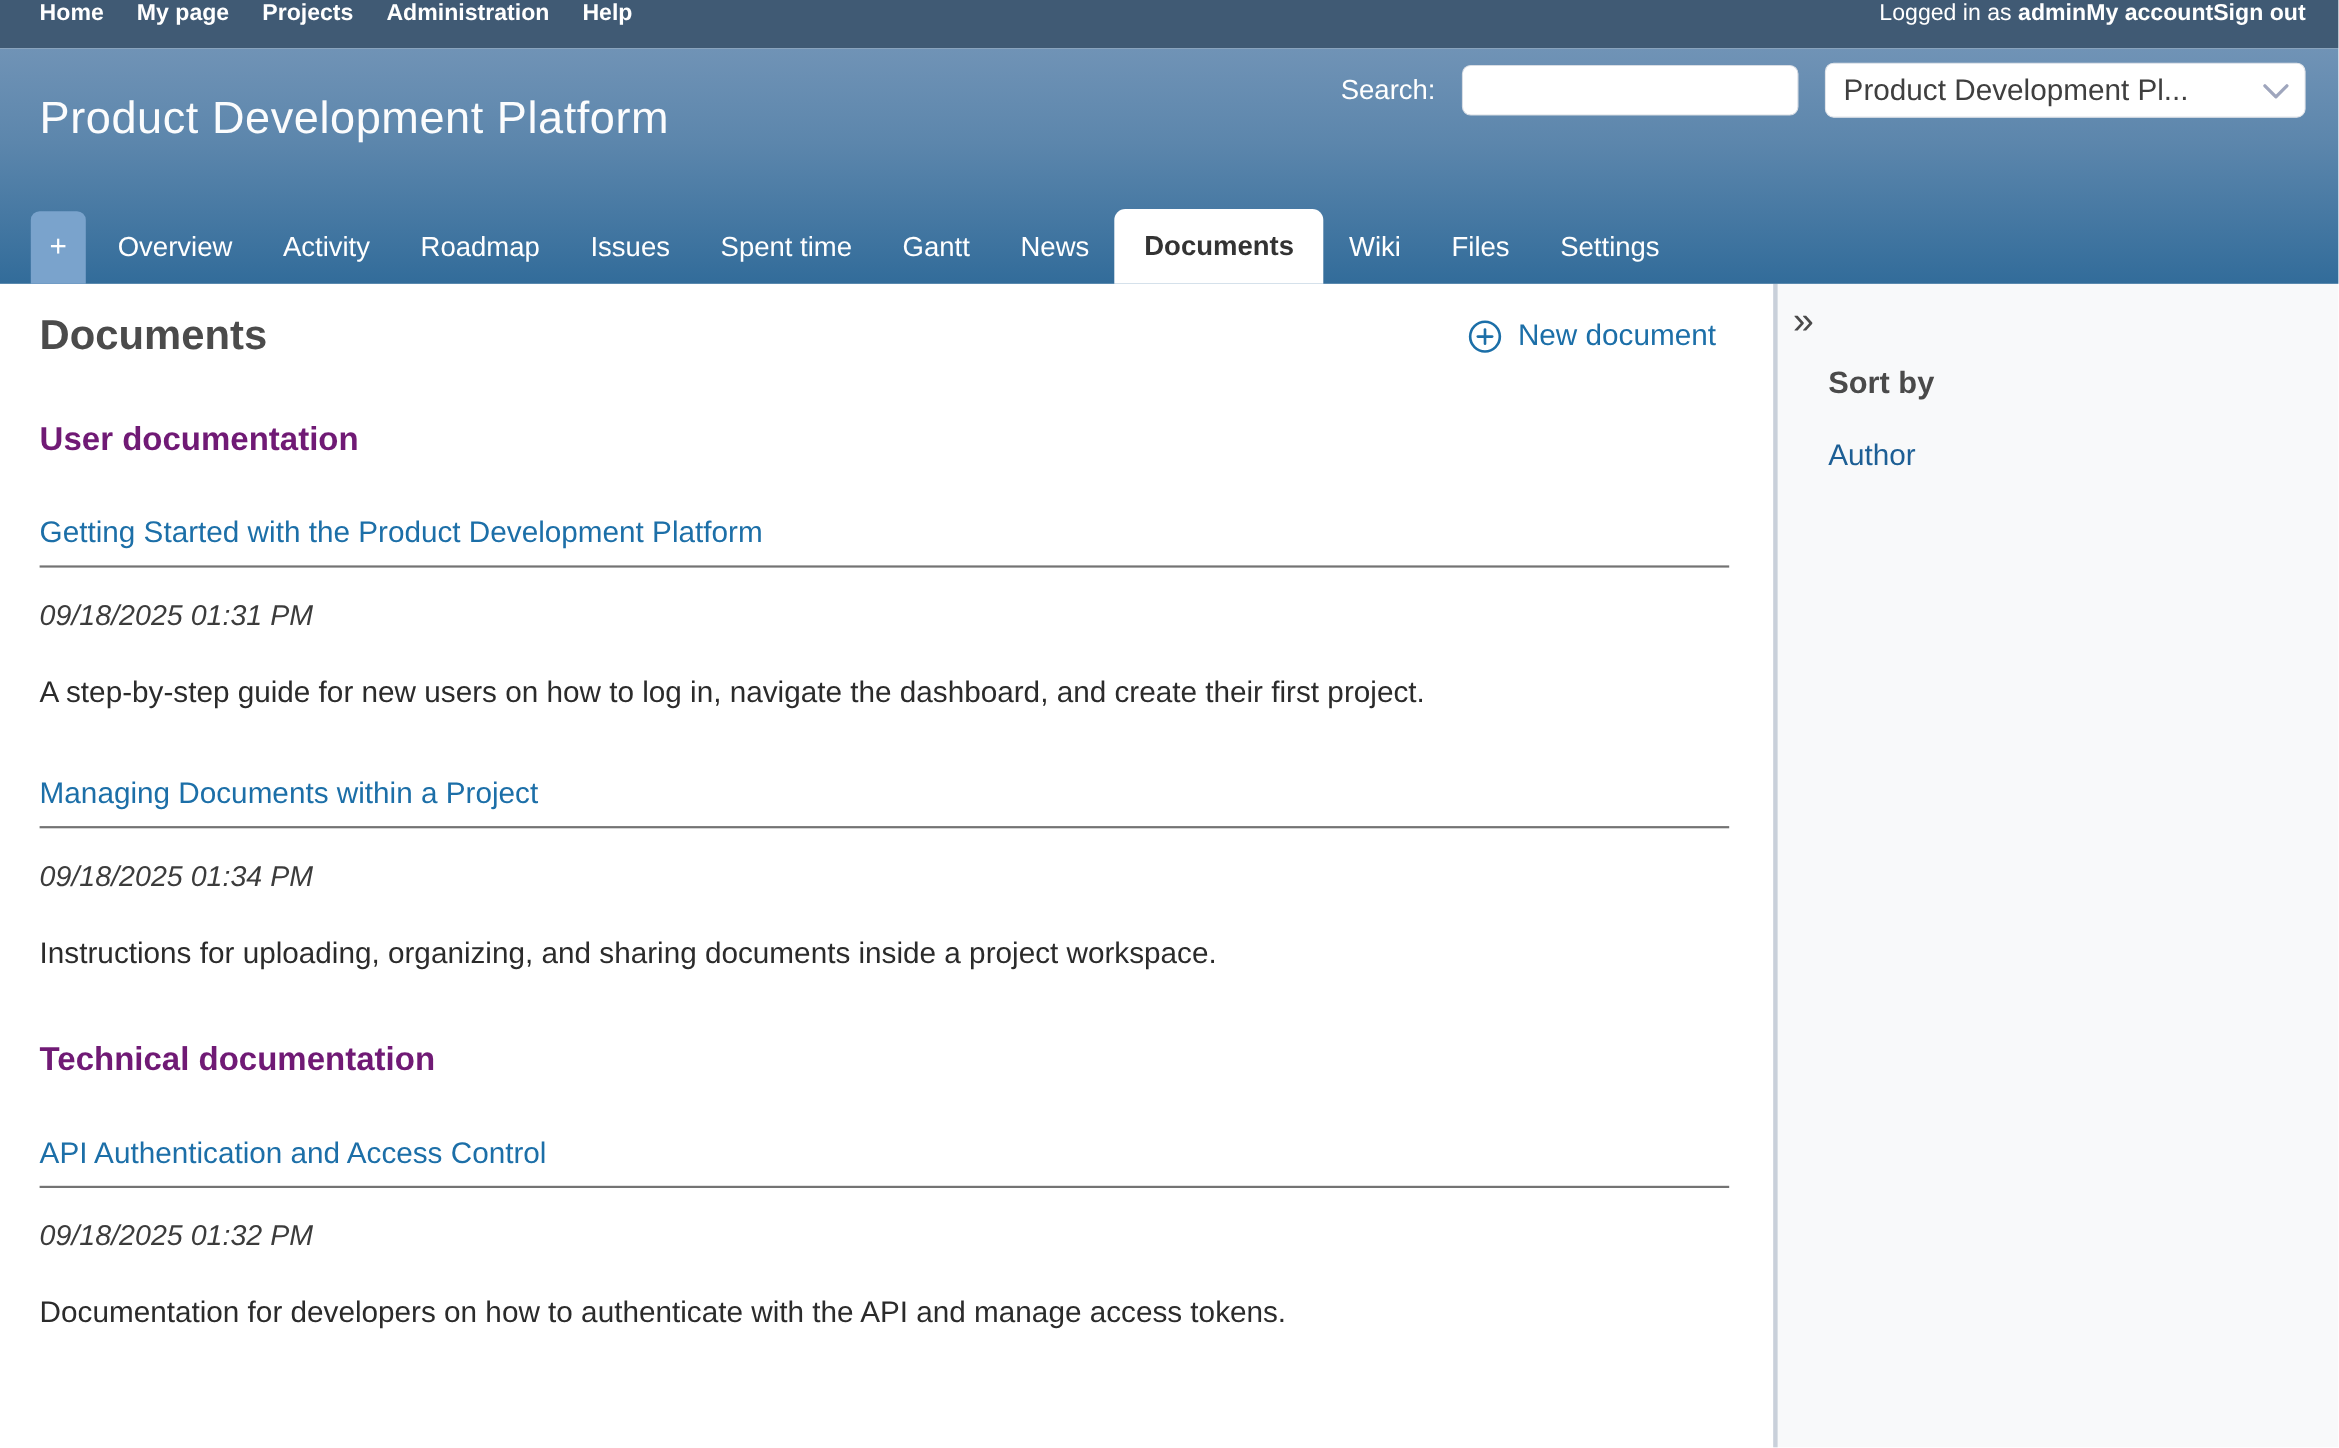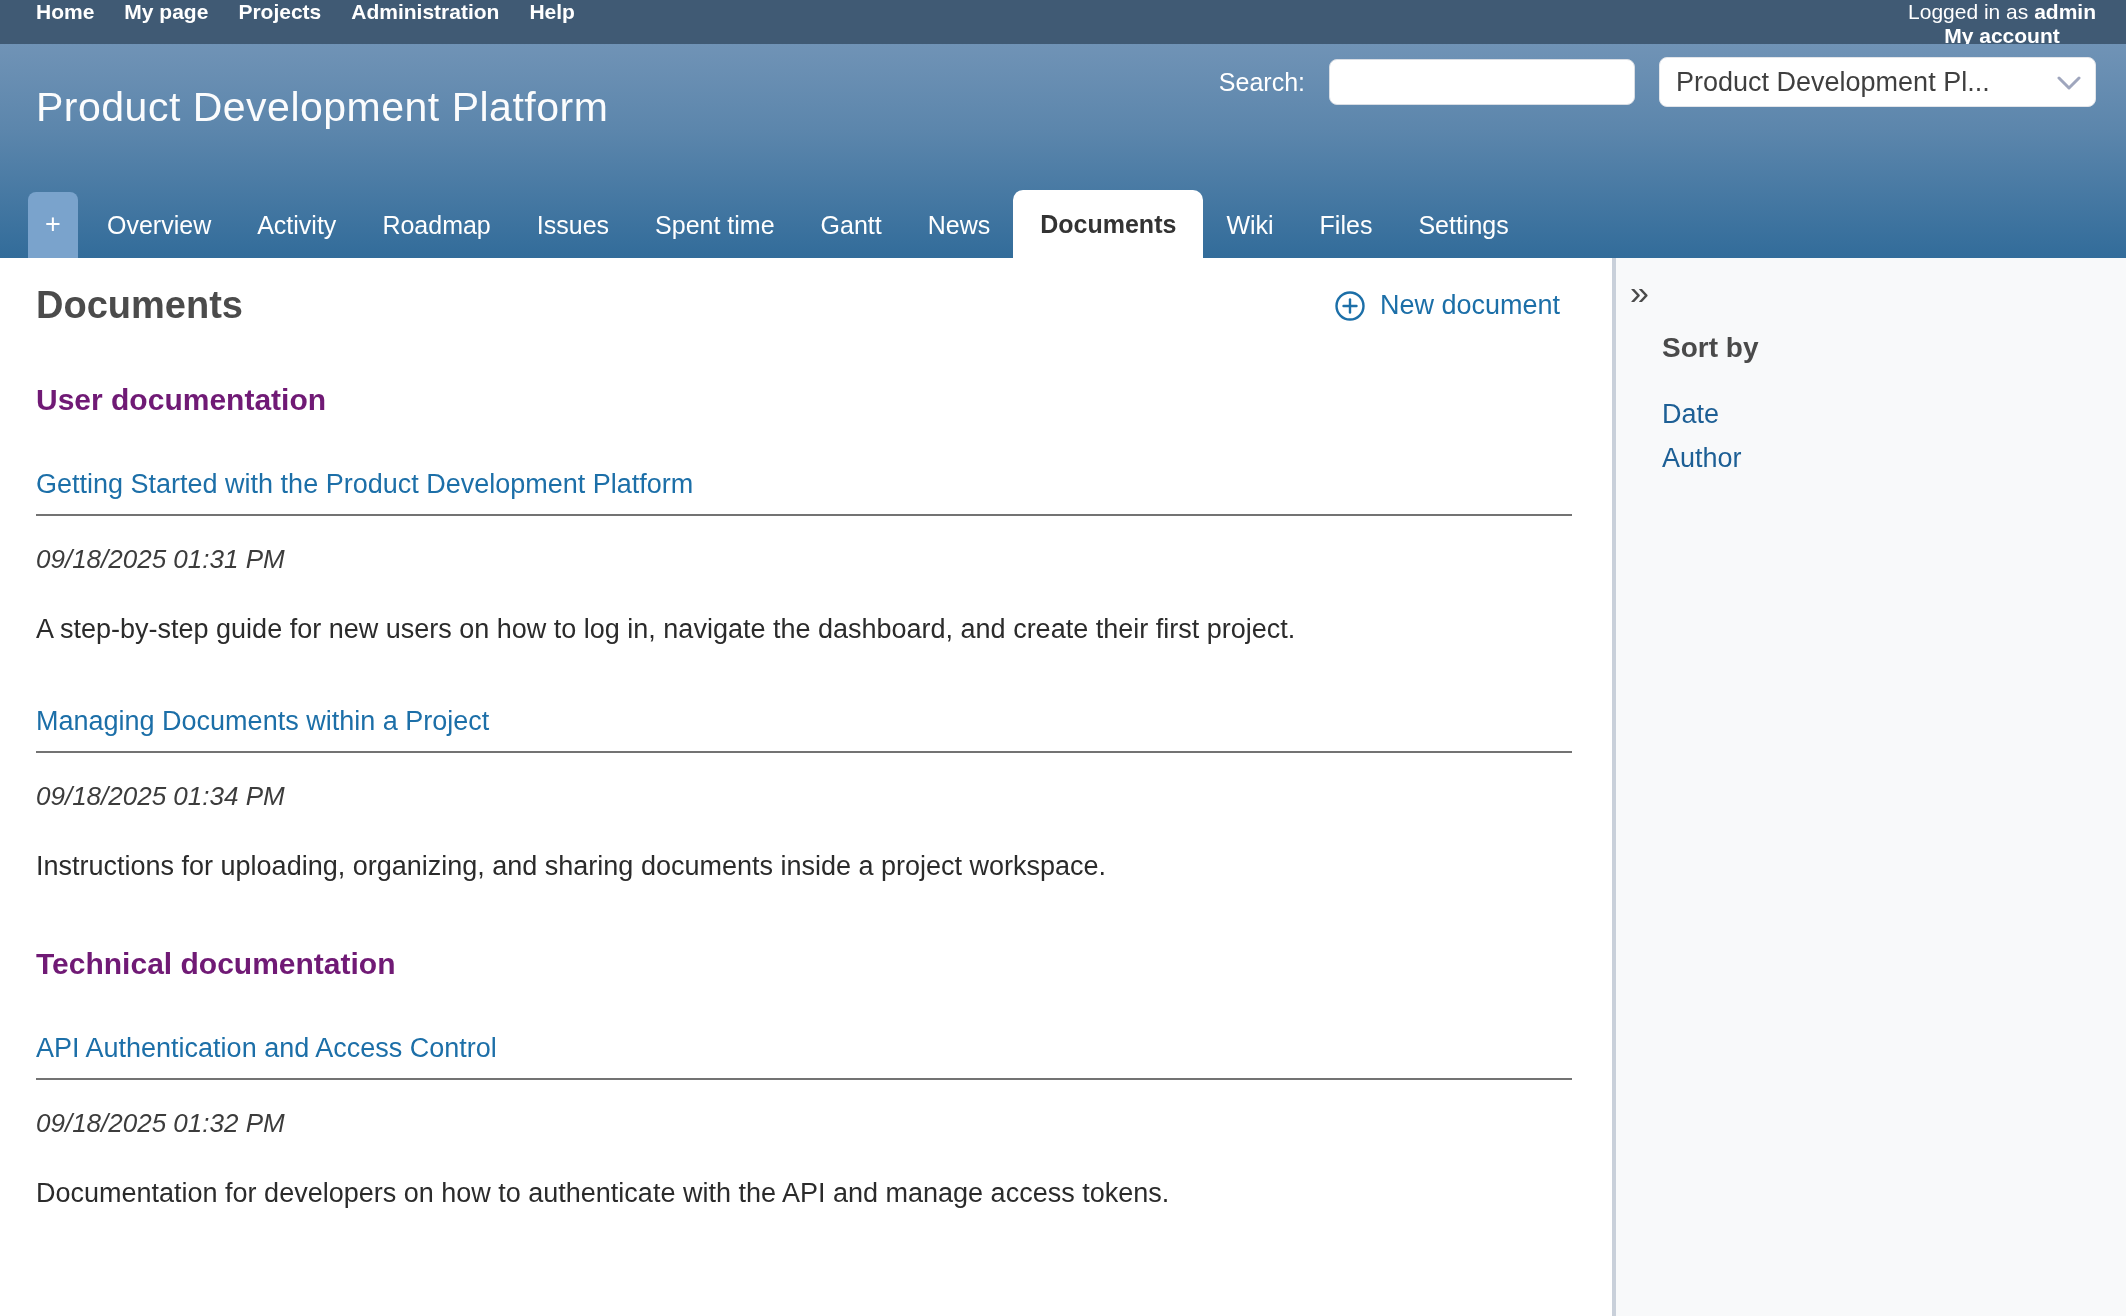--- a/index.html
+++ b/index.html
@@ -13,21 +13,21 @@
 
   
   .topbar {
     height: 44px; flex: 0 0 44px;
     background: #405a74;
     display: flex; align-items: flex-start; justify-content: space-between;
     padding: 0 30px 0 36px;
     color: #ffffff; font-size: 21px; font-weight: bold;
   }
   .topbar-left { display: flex; gap: 30px; }
-  .topbar-right { display: flex; align-items: center; flex-direction: column; }
+  .topbar-right { display: flex; align-items: center; }
   .topbar a { color: #ffffff; text-decoration: none; cursor: pointer; }
   .logged-in { font-weight: normal; }
   .logged-in b { font-weight: bold; }
 
   
   .banner {
     position: relative;
     height: 214px; flex: 0 0 214px;
     background: linear-gradient(180deg, #7093b6 0%, #5c86ac 40%, #326c9a 100%);
   }
@@ -214,20 +214,19 @@
         <p class="doc-desc">Documentation for developers on how to authenticate with the API and manage access tokens.</p>
       </div>
 
     </main>
 
     <aside class="sidebar">
       <a class="collapse-btn">»</a>
       <div class="sidebar-inner">
         <h3 class="sort-heading">Sort by</h3>
         <ul class="sort-list">
-          <li><a class="sort-link">Date</a></li>
           <li><a class="sort-link">Author</a></li>
         </ul>
       </div>
     </aside>
   </div>
 
 </div>
 
 </body></html>

